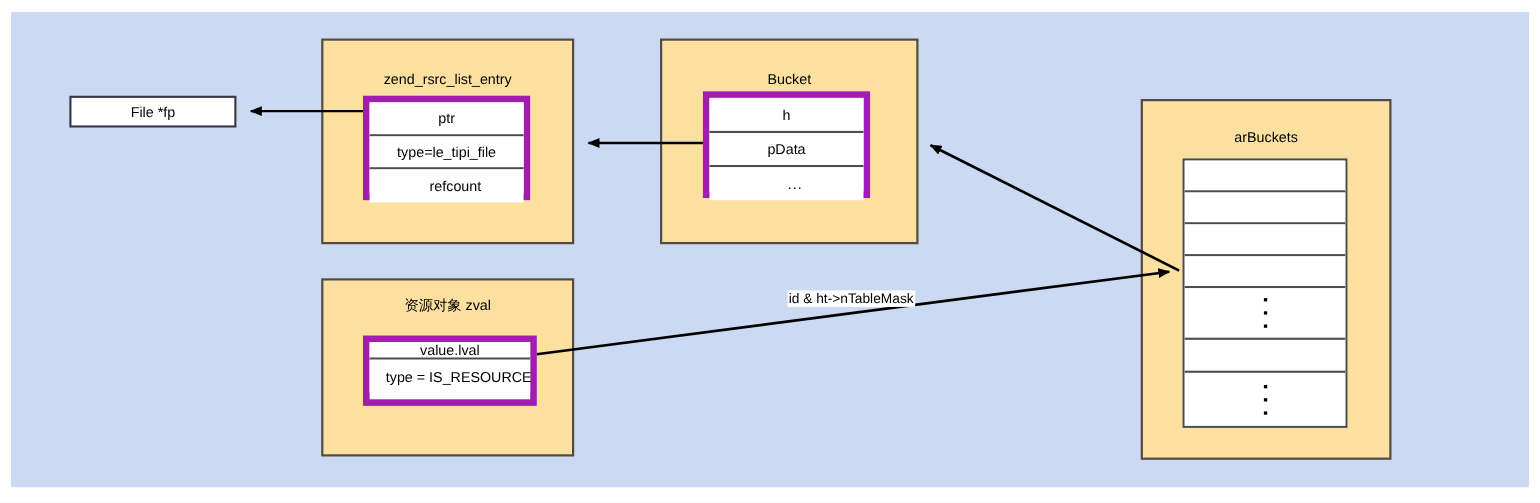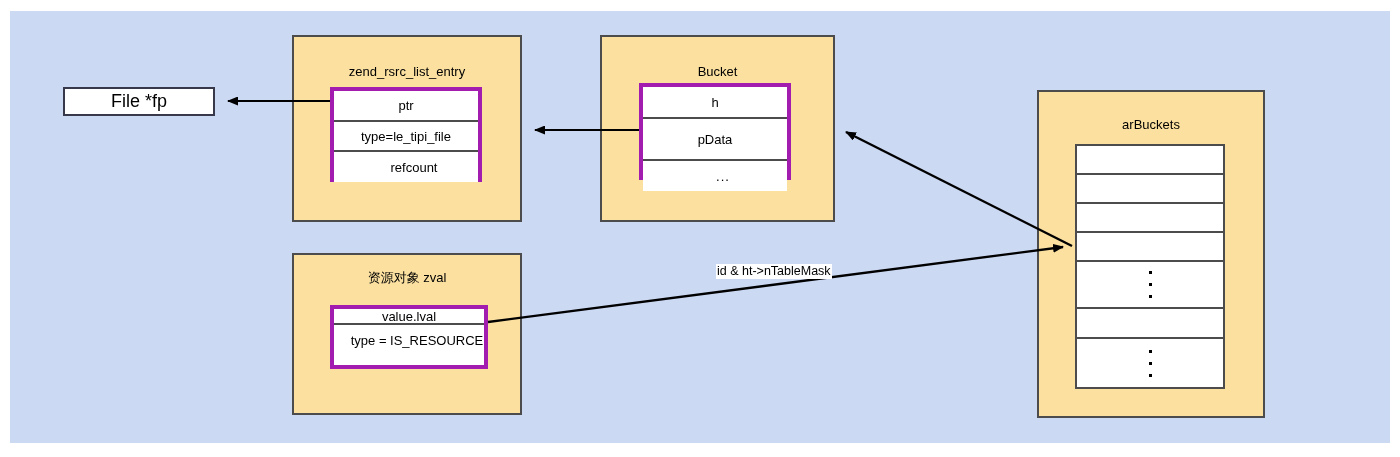--- a/index.html
+++ b/index.html
@@ -43,21 +43,21 @@
   }
   .outside-title {
     position: absolute;
     text-align: center;
     font-size: 13px;
     color: #000000;
     white-space: nowrap;
   }
   .fieldstack {
     position: absolute;
-    border: 4px solid #a21caf;
+    border: 6px solid #a21caf;
     box-sizing: border-box;
     background: #ffffff;
   }
   .field {
     box-sizing: border-box;
     background: #ffffff;
     display: flex;
     align-items: center;
     justify-content: center;
     font-size: 13px;
@@ -68,21 +68,21 @@
   .field:last-child { border-bottom: none; padding-left: 16px; }
 
   .simplebox {
     position: absolute;
     background: #ffffff;
     border: 2px solid #37394a;
     box-sizing: border-box;
     display: flex;
     align-items: center;
     justify-content: center;
-    font-size: 18px;
+    font-size: 13px;
     color: #000000;
   }
 
   .cells {
     position: absolute;
     border: 2px solid #4c4c4c;
     box-sizing: border-box;
     background: #ffffff;
   }
   .cell {
@@ -155,21 +155,21 @@
     </div>
   </div>
 
   <div class="grp" style="left:600px; top:35px; width:235px; height:187px;">
     <div class="grp-title" style="top:27px;">Bucket</div>
   </div>
   <div class="fieldstack" style="left:639px; top:83px; width:152px; height:97px;">
     <div class="field" style="height:32px;">
       <span>h</span>
     </div>
-    <div class="field" style="height:42px;">
+    <div class="field" style="height:31px;">
       <span>pData</span>
     </div>
     <div class="field hdots" style="height:30px;">
       <span>...</span>
     </div>
   </div>
 
   <div class="grp" style="left:292px; top:253px; width:230px; height:162px;">
     <div class="grp-title" style="top:14px;">资源对象 zval</div>
   </div>

